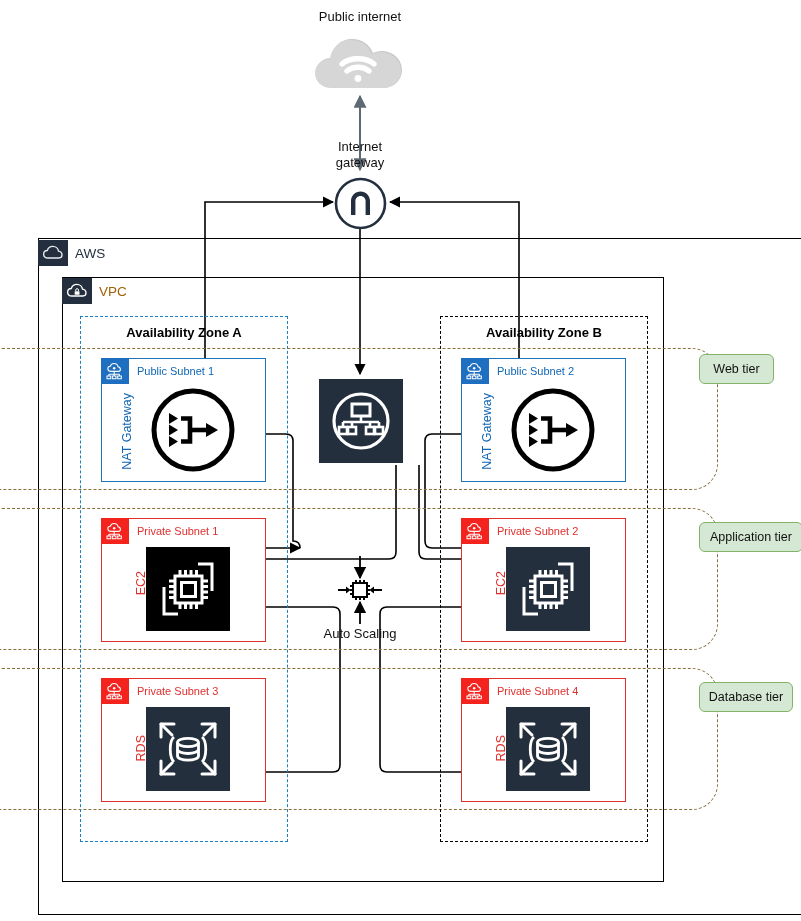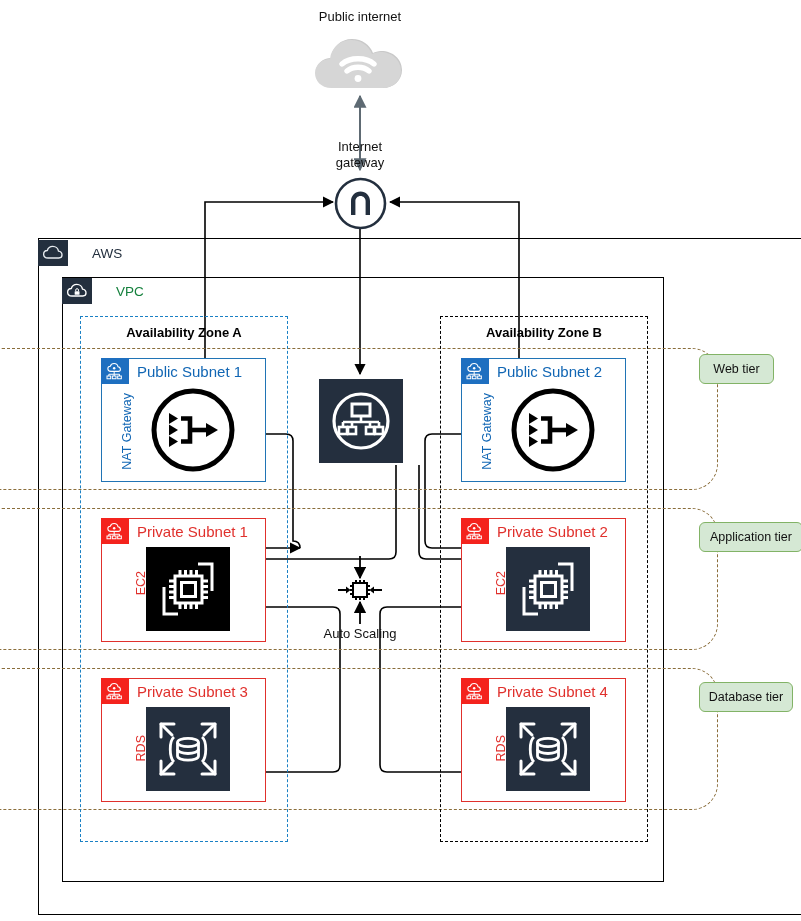--- a/index.html
+++ b/index.html
@@ -5,46 +5,46 @@
   html,body{margin:0;padding:0;background:#ffffff;}
   body{font-family:"Liberation Sans","DejaVu Sans",sans-serif;}
   #stage{position:relative;width:801px;height:921px;background:#ffffff;overflow:hidden;padding-left:41px;}
   .abs{position:absolute;}
 
   
   .lbl{position:absolute;font-size:13px;color:#111111;text-align:center;line-height:1.25;white-space:pre-line;}
 
   
   .frame{position:absolute;border:1.6px solid #000000;background:transparent;}
-  .frame-label{position:absolute;display:flex;align-items:center;gap:24px;}
+  .frame-label{position:absolute;display:flex;align-items:center;gap:7px;}
   .frame-chip{width:30px;height:26px;background:#232f3e;display:flex;align-items:center;justify-content:center;}
   .frame-chip svg{display:block;}
   .frame-title{font-size:13.5px;color:#232f3e;}
-  .frame-title.muted{color:#15803d;}
+  .frame-title.muted{color:#a16207;}
 
   
   .az{position:absolute;}
   .az.a{border:1.6px dashed #1a80c4;}
   .az.b{border:1.8px dashed #000000;}
   .az-title{position:absolute;top:8px;left:0;right:0;text-align:center;font-size:13px;font-weight:bold;color:#000000;}
 
   
   .tier{position:absolute;border:1.4px dashed #8a6d3b;border-radius:26px;background:transparent;}
   .tier-badge{position:absolute;background:#d5e8d4;border:1.3px solid #82b366;border-radius:6px;
               display:flex;align-items:center;justify-content:center;font-size:12.5px;color:#111;}
 
   
   .subnet{position:absolute;background:#ffffff;}
   .subnet.pub{border:1.6px solid #2074b5;}
   .subnet.priv{border:1.6px solid #e0302c;}
   .subnet-hdr{position:absolute;top:0;left:0;display:flex;align-items:center;gap:8px;}
   .subnet-ico{width:28px;height:26px;display:flex;align-items:center;justify-content:center;}
   .subnet-ico.pub{background:#1e6fc0;}
   .subnet-ico.priv{background:#f4231d;}
-  .subnet-name{font-size:15px;}
+  .subnet-name{font-size:11px;}
   .subnet-name.pub{color:#1166b4;}
   .subnet-name.priv{color:#e0302c;}
   .vert{position:absolute;font-size:12.5px;writing-mode:vertical-rl;transform:rotate(180deg);
         letter-spacing:0px;white-space:nowrap;}
   .vert.pub{color:#1166b4;}
   .vert.priv{color:#e0302c;}
 
   
   .tile{position:absolute;display:flex;align-items:center;justify-content:center;}
   .tile.navy{background:#242f3e;}

